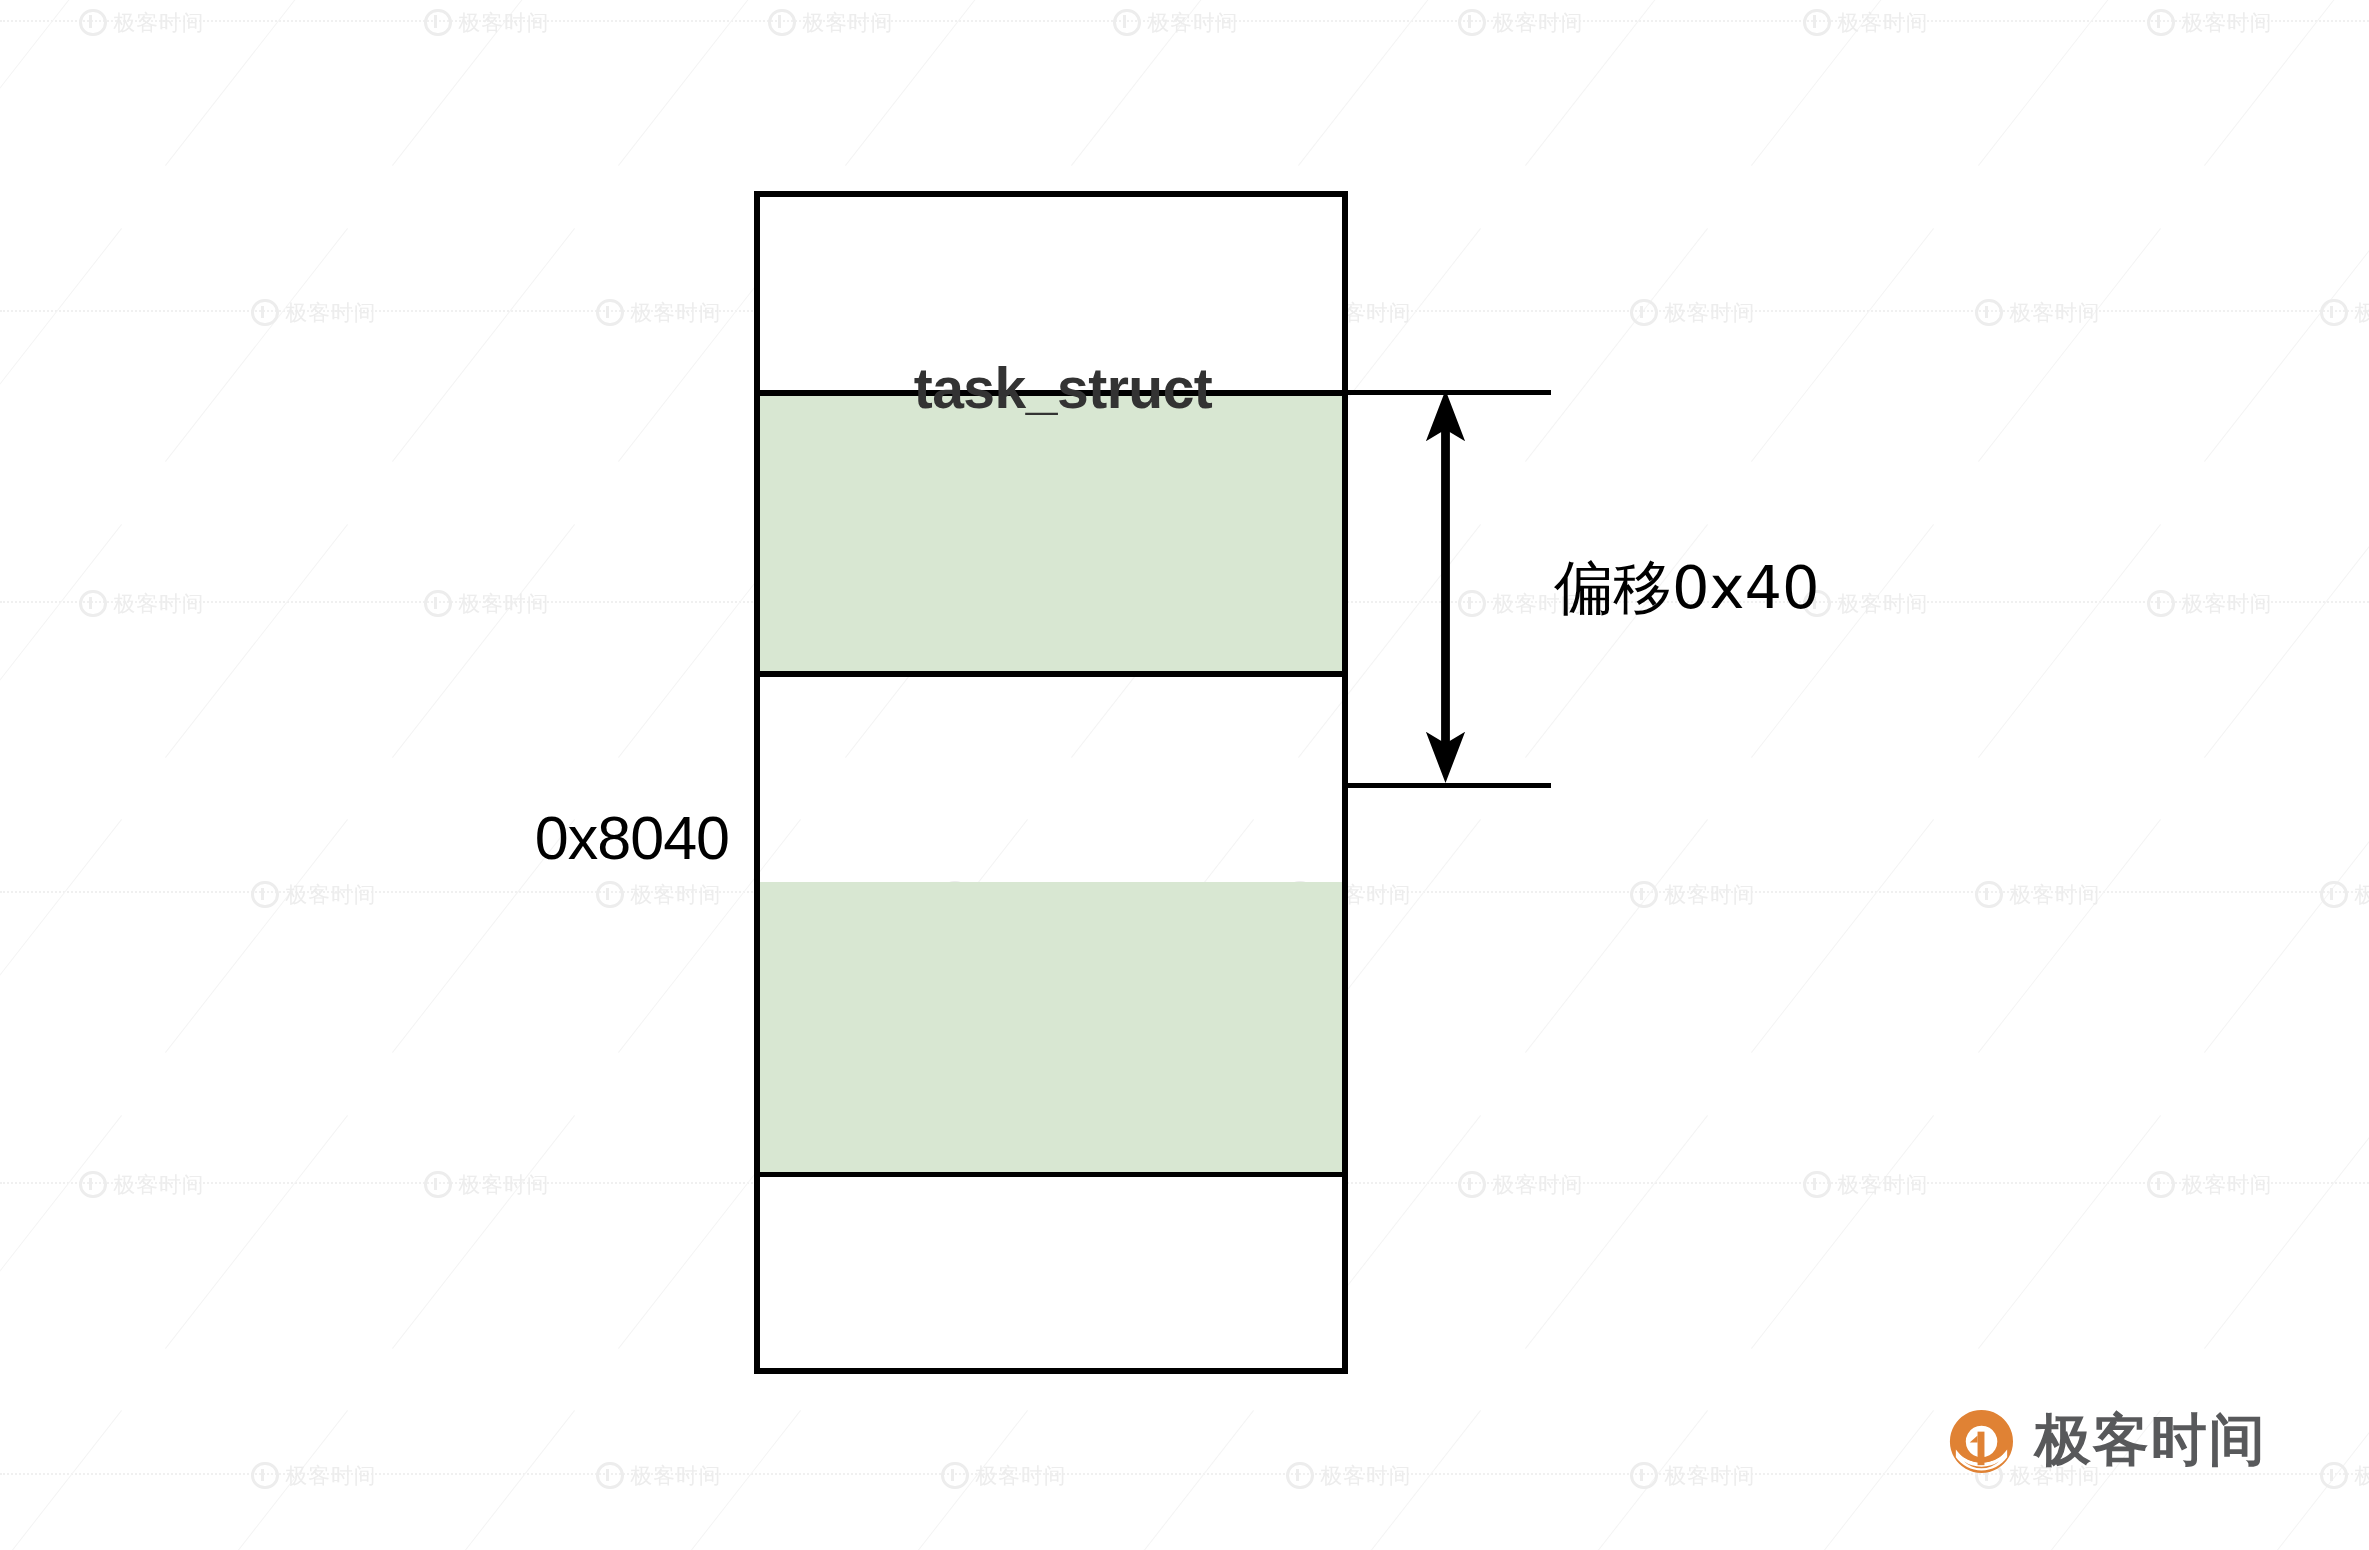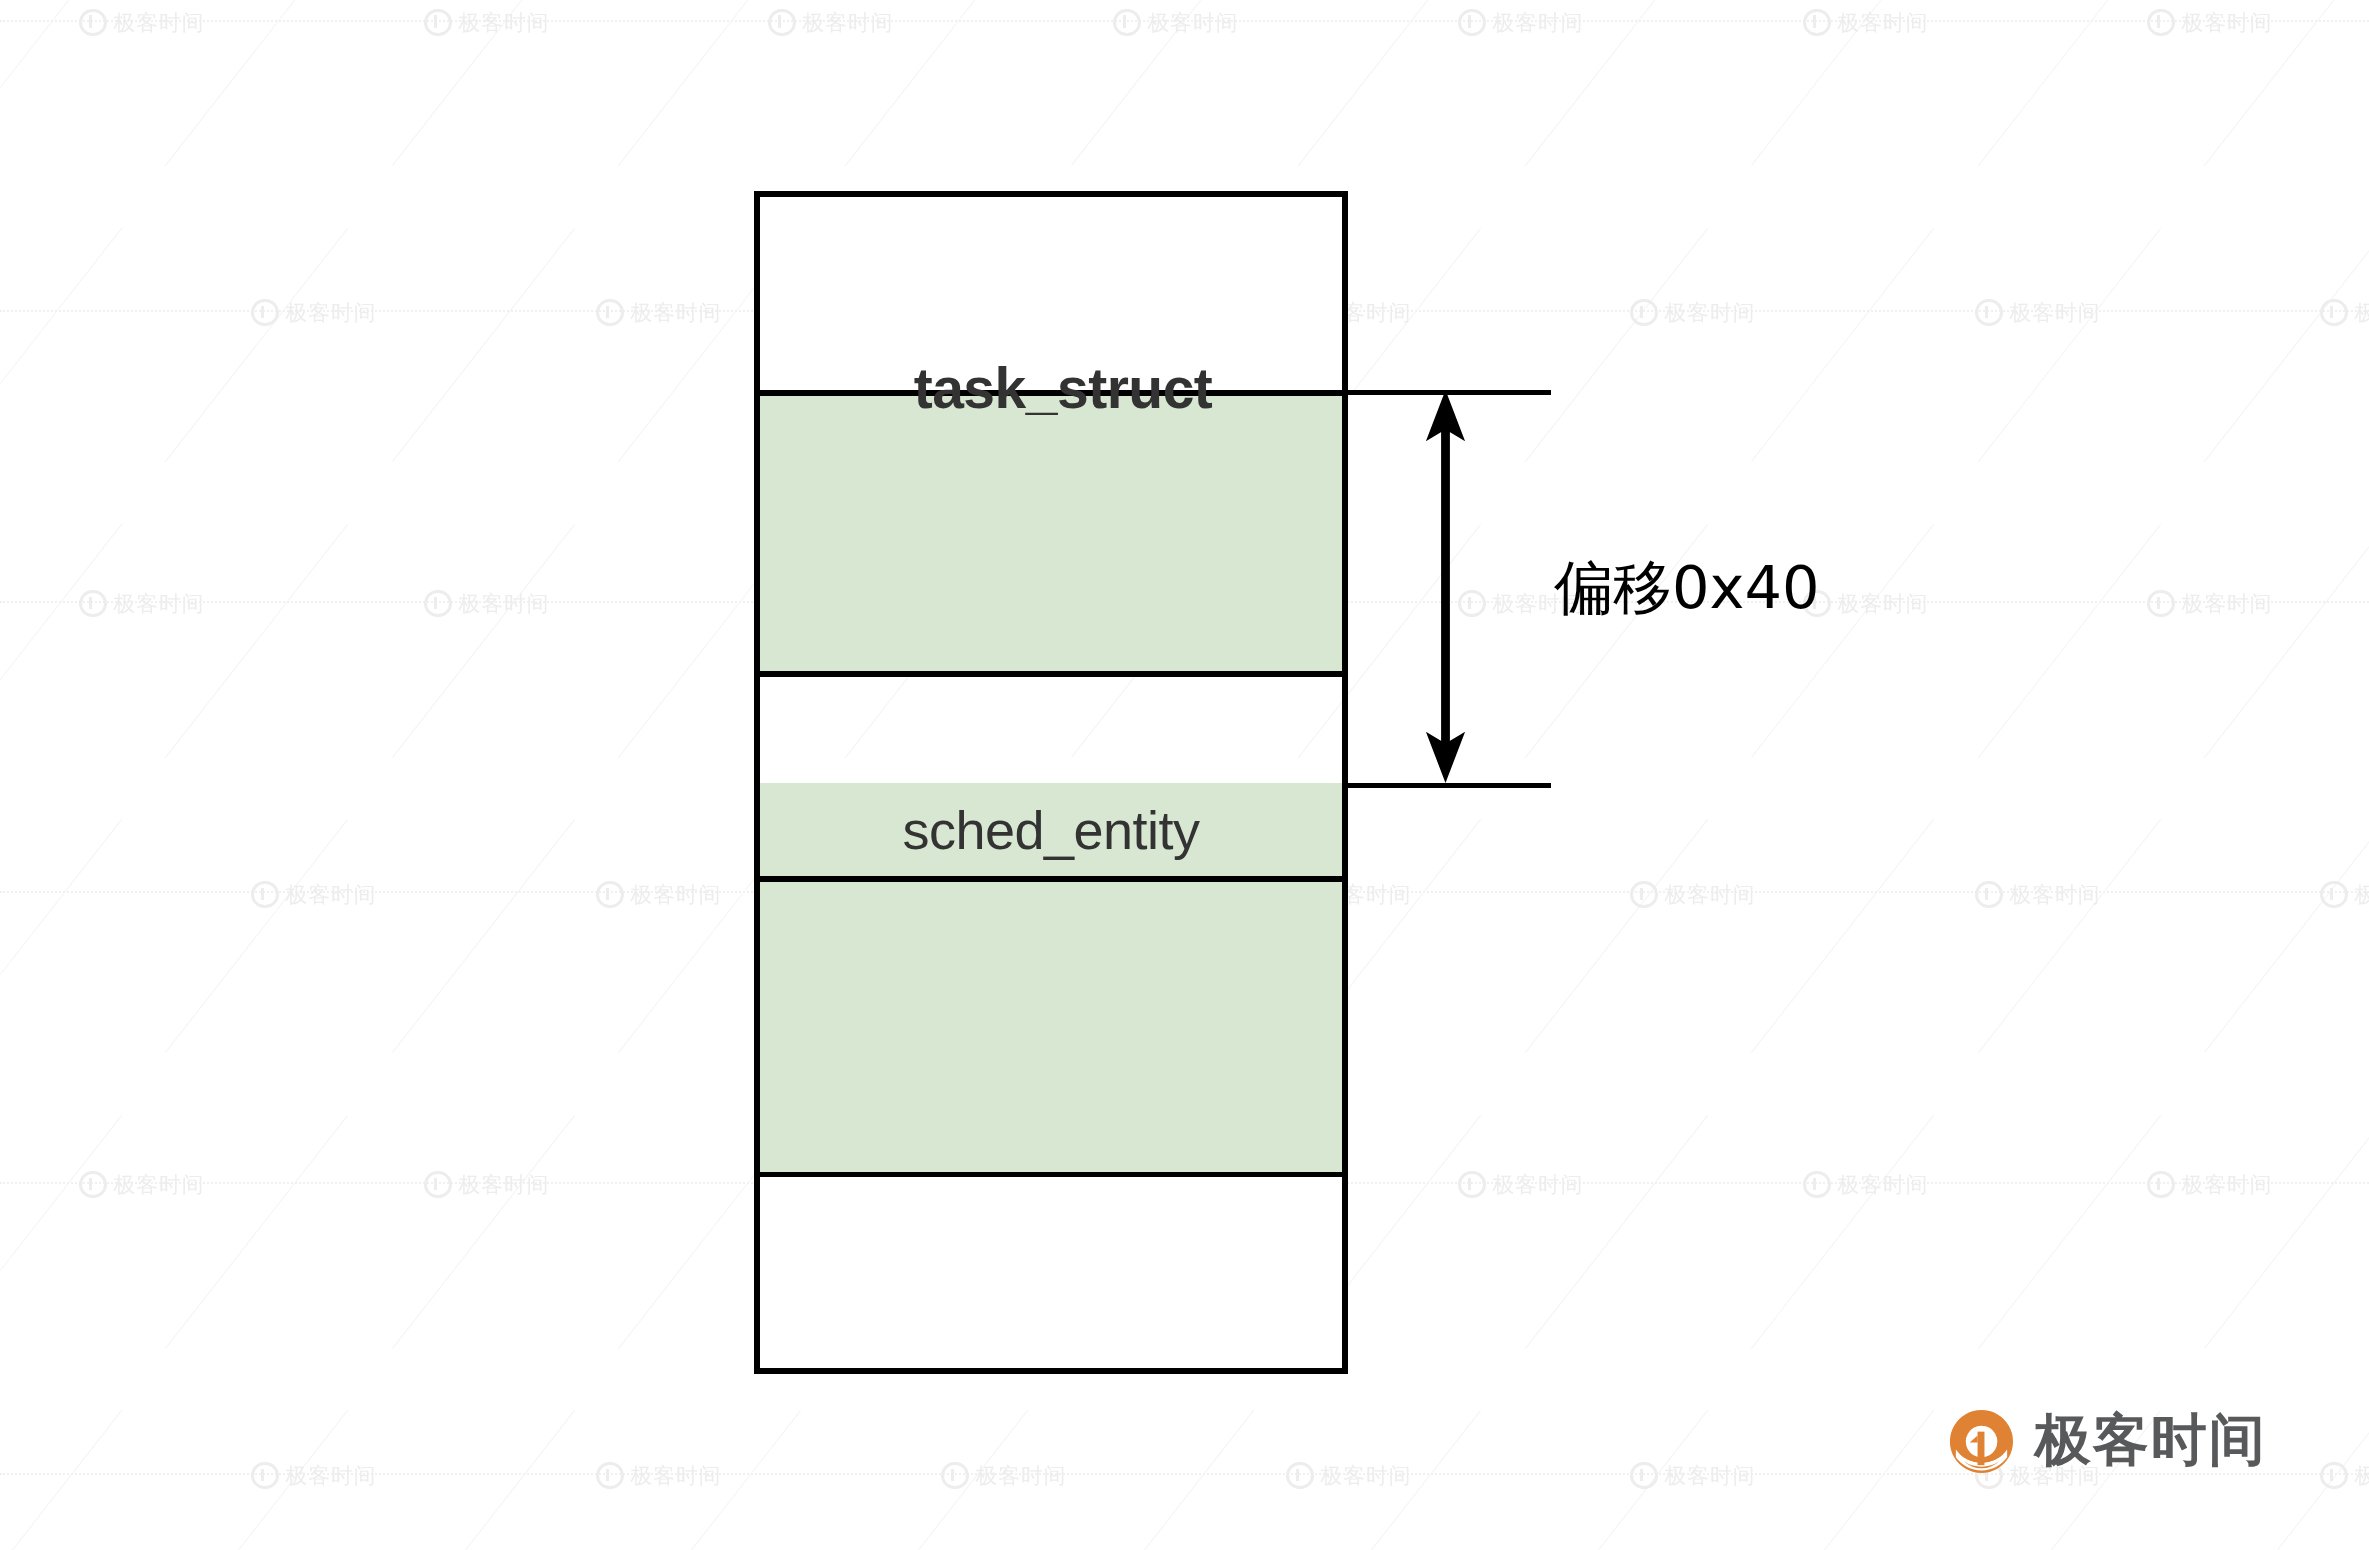--- a/index.html
+++ b/index.html
@@ -437,31 +437,29 @@
     </div>
 
   <div class="diagram">
 
     <div class="seg seg-white seg-top"></div>
 
     <div class="seg seg-green seg-task">
       <span class="seg-label label-task">task_struct</span>
     </div>
 
-    <div class="seg seg-green seg-sched">
-      <span class="seg-label label-sched">sched_entity</span>
-    </div>
 
     <div class="seg seg-green seg-tail"></div>
 
     <div class="seg seg-white seg-bottom"></div>
 
     <div class="mem-box"></div>
 
 
+    <div class="addr addr-8040">0x8040</div>
 
     <div class="tick tick-top"></div>
     <div class="tick tick-bottom"></div>
 
     <svg class="dim-arrow" viewBox="0 0 50 399" preserveAspectRatio="none">
       <line x1="25" y1="14" x2="25" y2="385" stroke="#000" stroke-width="9"></line>
       <polygon points="25,0 45,52 25,40 5,52" fill="#000"></polygon>
       <polygon points="25,399 45,347 25,359 5,347" fill="#000"></polygon>
     </svg>
 

